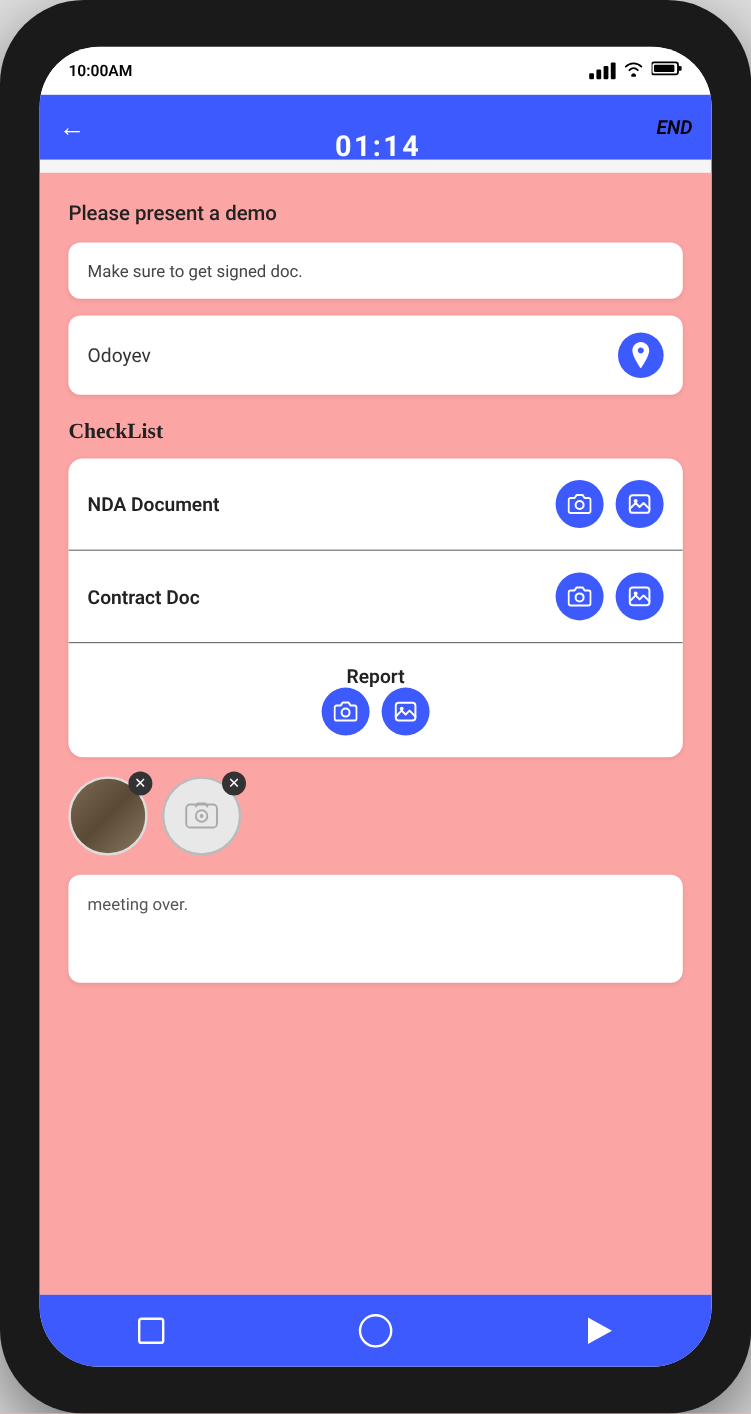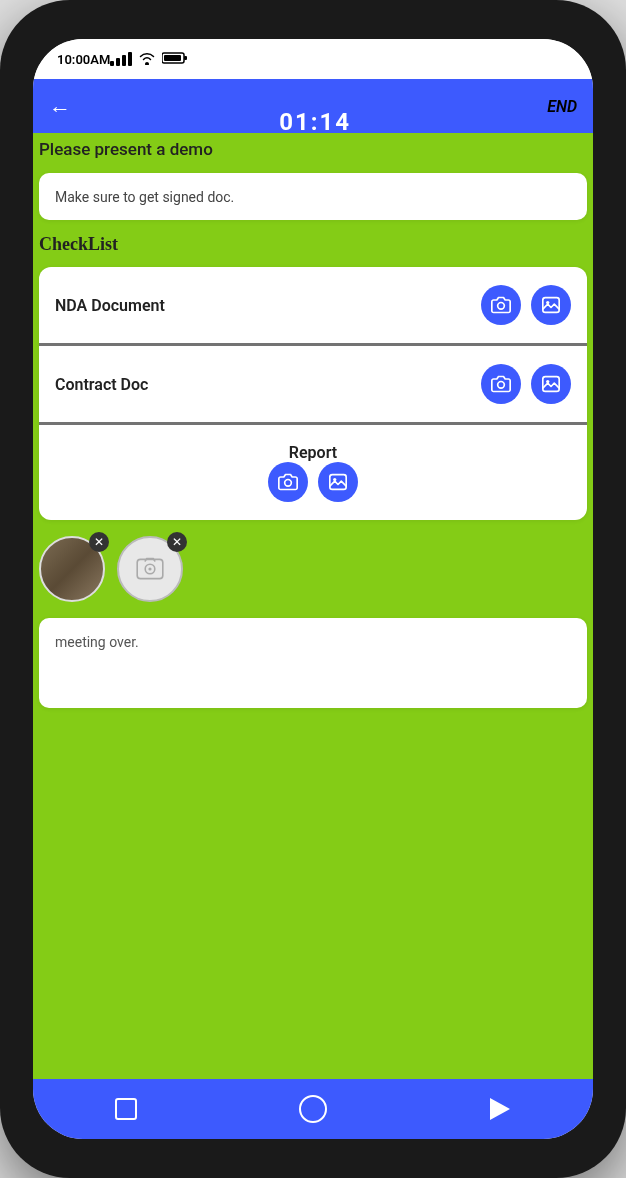--- a/index.html
+++ b/index.html
@@ -30,21 +30,21 @@
       overflow: hidden;
       display: flex;
       flex-direction: column;
     }
     
     .status-bar {
       background: #fff;
       height: 40px;
       display: flex;
       align-items: center;
-      justify-content: flex-start;
+      justify-content: space-between;
       padding: 0 24px;
       flex-shrink: 0;
     }
     .status-time {
       font-size: 13px;
       font-weight: 600;
       color: #000;
     }
     .status-icons {
       display: flex;
@@ -93,22 +93,23 @@
       color: #000000;
       font-size: 16px;
       font-weight: 600;
       cursor: pointer;
       font-style: italic;
     }
     
     .content {
       flex: 1;
       overflow-y: auto;
-      background: #84cc16;
-      padding: 6px;
+      background: #fca5a5;
+      padding: 24px;
+      margin-top: 11px;
     }
     .page-title {
       font-size: 17px;
       font-weight: 500;
       color: #222;
       margin-bottom: 14px;
     }
     
     .note-card {
       background: #fff;
@@ -161,21 +162,21 @@
       border-radius: 12px;
       overflow: hidden;
       box-shadow: 0 1px 4px rgba(0,0,0,0.08);
       margin-bottom: 16px;
     }
     .checklist-item {
       display: flex;
       align-items: center;
       justify-content: space-between;
       padding: 18px 16px;
-      border-bottom: 3px solid #737373;
+      border-bottom: 1px solid #737373;
     }
     .checklist-item:last-child {
       border-bottom: none;
       flex-direction: column;
     }
     .checklist-label {
       font-size: 16px;
       font-weight: 600;
       color: #222;
     }
@@ -325,20 +326,28 @@
     </div>
 
     <div class="content">
 
       <div class="page-title">Please present a demo</div>
 
       <div class="note-card">
         <span class="note-text">Make sure to get signed doc.</span>
       </div>
 
+      <div class="location-card">
+        <span class="location-name">Odoyev</span>
+        <div class="location-pin">
+          <svg width="18" height="22" viewBox="0 0 18 22" fill="none">
+            <path d="M9 0C5.13 0 2 3.13 2 7C2 12.25 9 22 9 22C9 22 16 12.25 16 7C16 3.13 12.87 0 9 0ZM9 9.5C7.62 9.5 6.5 8.38 6.5 7C6.5 5.62 7.62 4.5 9 4.5C10.38 4.5 11.5 5.62 11.5 7C11.5 8.38 10.38 9.5 9 9.5Z" fill="white"></path>
+          </svg>
+        </div>
+      </div>
 
       <div class="section-title">CheckList</div>
 
       <div class="checklist-container">
 
         <div class="checklist-item">
           <span class="checklist-label">NDA Document</span>
           <div class="checklist-actions">
             <div class="action-btn">
               <svg width="20" height="18" viewBox="0 0 24 20" fill="none">

